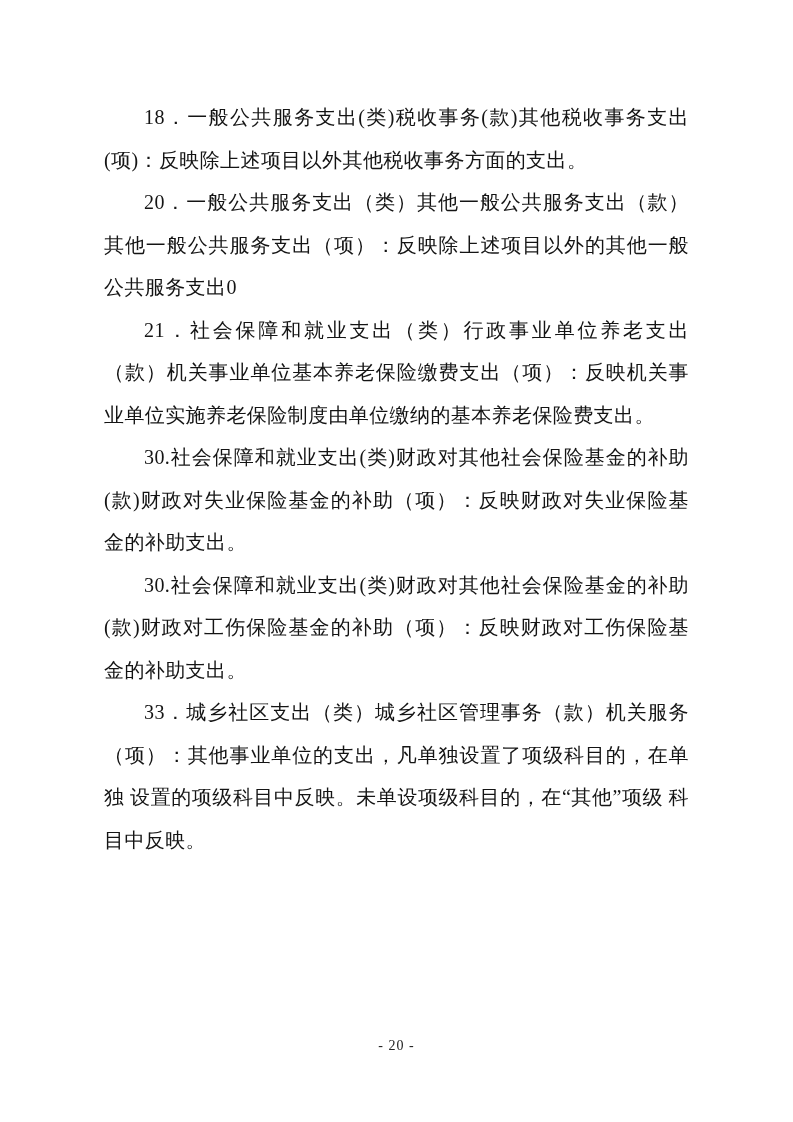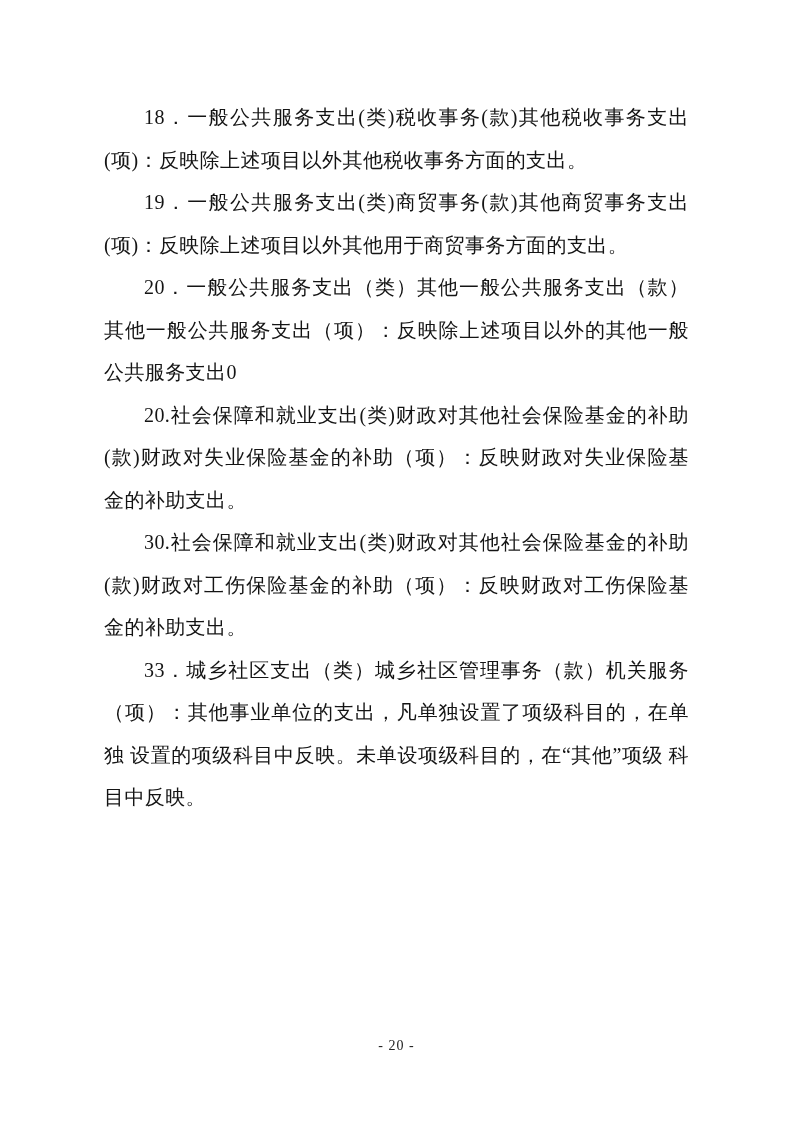--- a/index.html
+++ b/index.html
@@ -42,22 +42,22 @@
       font-family: "Liberation Serif", "DejaVu Serif", serif;
       letter-spacing: 1px;
     }
   </style>
 </head>
 <body>
 
 <div class="page">
   <div class="doc-body">
     <p class="para">18．一般公共服务支出(类)税收事务(款)其他税收事务支出(项)：反映除上述项目以外其他税收事务方面的支出。</p>
-    <p class="para">19．一般公共服务支出(类)商贸事务(款)其他商贸事务支出(项)：反映除上述项目以外其他用于商贸事务方面的支出。</p>
     <p class="para">20．一般公共服务支出（类）其他一般公共服务支出（款）其他一般公共服务支出（项）：反映除上述项目以外的其他一般公共服务支出0</p>
-    <p class="para">20.社会保障和就业支出(类)财政对其他社会保险基金的补助(款)财政对失业保险基金的补助（项）：反映财政对失业保险基金的补助支出。</p>
+    <p class="para">21．社会保障和就业支出（类）行政事业单位养老支出（款）机关事业单位基本养老保险缴费支出（项）：反映机关事业单位实施养老保险制度由单位缴纳的基本养老保险费支出。</p>
+    <p class="para">30.社会保障和就业支出(类)财政对其他社会保险基金的补助(款)财政对失业保险基金的补助（项）：反映财政对失业保险基金的补助支出。</p>
     <p class="para">30.社会保障和就业支出(类)财政对其他社会保险基金的补助(款)财政对工伤保险基金的补助（项）：反映财政对工伤保险基金的补助支出。</p>
     <p class="para">33．城乡社区支出（类）城乡社区管理事务（款）机关服务（项）：其他事业单位的支出，凡单独设置了项级科目的，在单独 设置的项级科目中反映。未单设项级科目的，在“其他”项级 科目中反映。</p>
   </div>
   <div class="footer">
     <span>- 20 -</span>
   </div>
 </div>
 
 </body></html>

